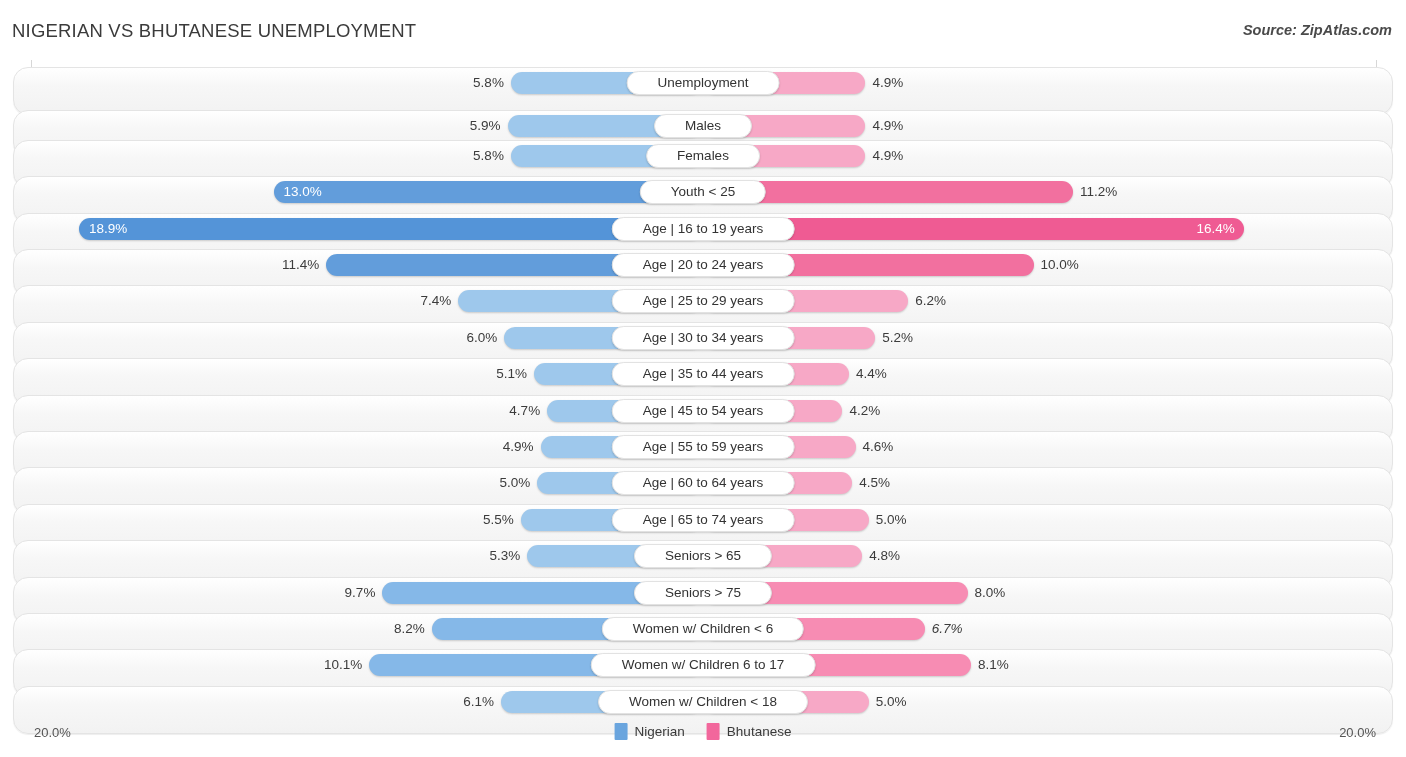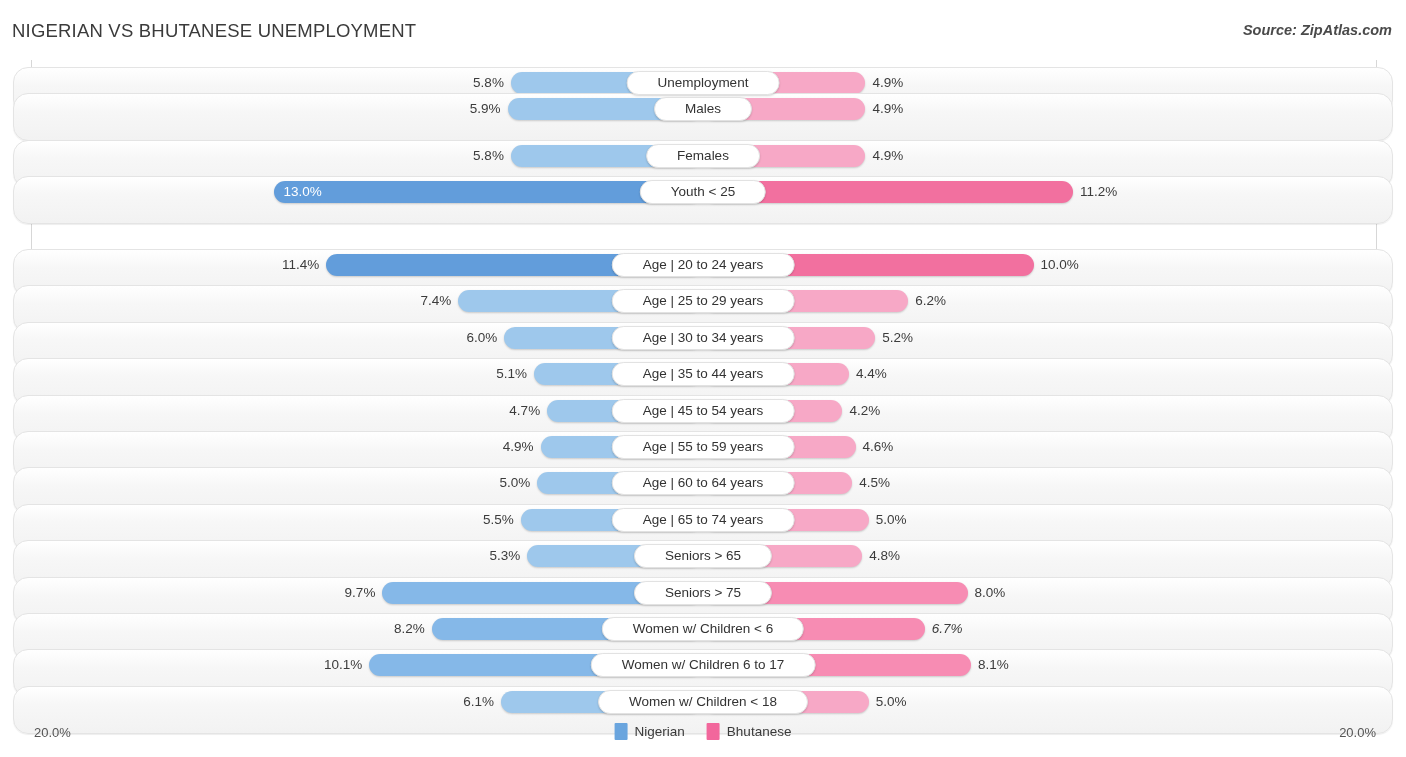--- a/index.html
+++ b/index.html
@@ -130,41 +130,48 @@
   <div id="plot">
     <div class="gridline left"></div>
     <div class="gridline right"></div>
   <div class="row" style="top: 7px;">
         <div class="bar left bar-shadow" style="width: 191.11px; background: rgb(158, 200, 236);"></div>
         <div class="val" style="right: 888.11px;">5.8%</div>
         <div class="bar right bar-shadow" style="width: 161.455px; background: rgb(247, 168, 198);"></div>
         <div class="val" style="left: 858.455px;">4.9%</div>
         <div class="pill">Unemployment</div>
       </div>
-      <div class="row" style="top: 33px;">
+      <div class="row" style="top: 50px;">
         <div class="bar left bar-shadow" style="width: 194.405px; background: rgb(158, 200, 236);"></div>
         <div class="val" style="right: 891.405px;">5.9%</div>
         <div class="bar right bar-shadow" style="width: 161.455px; background: rgb(247, 168, 198);"></div>
         <div class="val" style="left: 858.455px;">4.9%</div>
         <div class="pill">Males</div>
       </div>
       <div class="row" style="top: 79.8px;">
         <div class="bar left bar-shadow" style="width: 191.11px; background: rgb(158, 200, 236);"></div>
         <div class="val" style="right: 888.11px;">5.8%</div>
         <div class="bar right bar-shadow" style="width: 161.455px; background: rgb(247, 168, 198);"></div>
         <div class="val" style="left: 858.455px;">4.9%</div>
         <div class="pill">Females</div>
       </div>
       <div class="row" style="top: 116.2px;">
         <div class="bar left bar-shadow" style="width: 428.35px; background: rgb(98, 157, 219);"></div>
         <div class="val inside" style="right: 1070.35px;">13.0%</div>
         <div class="bar right bar-shadow" style="width: 369.04px; background: rgb(242, 112, 159);"></div>
         <div class="val" style="left: 1066.04px;">11.2%</div>
         <div class="pill">Youth &lt; 25</div>
       </div>
+      <div class="row" style="top: 152.6px;">
+        <div class="bar left bar-shadow" style="width: 622.755px; background: rgb(84, 148, 216);"></div>
+        <div class="val inside" style="right: 1264.76px;">18.9%</div>
+        <div class="bar right bar-shadow" style="width: 540.38px; background: rgb(239, 91, 147);"></div>
+        <div class="val inside" style="left: 1182.38px;">16.4%</div>
+        <div class="pill">Age | 16 to 19 years</div>
+      </div>
       <div class="row" style="top: 189px;">
         <div class="bar left bar-shadow" style="width: 375.63px; background: rgb(98, 157, 219);"></div>
         <div class="val" style="right: 1072.63px;">11.4%</div>
         <div class="bar right bar-shadow" style="width: 329.5px; background: rgb(242, 112, 159);"></div>
         <div class="val" style="left: 1026.5px;">10.0%</div>
         <div class="pill">Age | 20 to 24 years</div>
       </div>
       <div class="row" style="top: 225.4px;">
         <div class="bar left bar-shadow" style="width: 243.83px; background: rgb(158, 200, 236);"></div>
         <div class="val" style="right: 940.83px;">7.4%</div>

